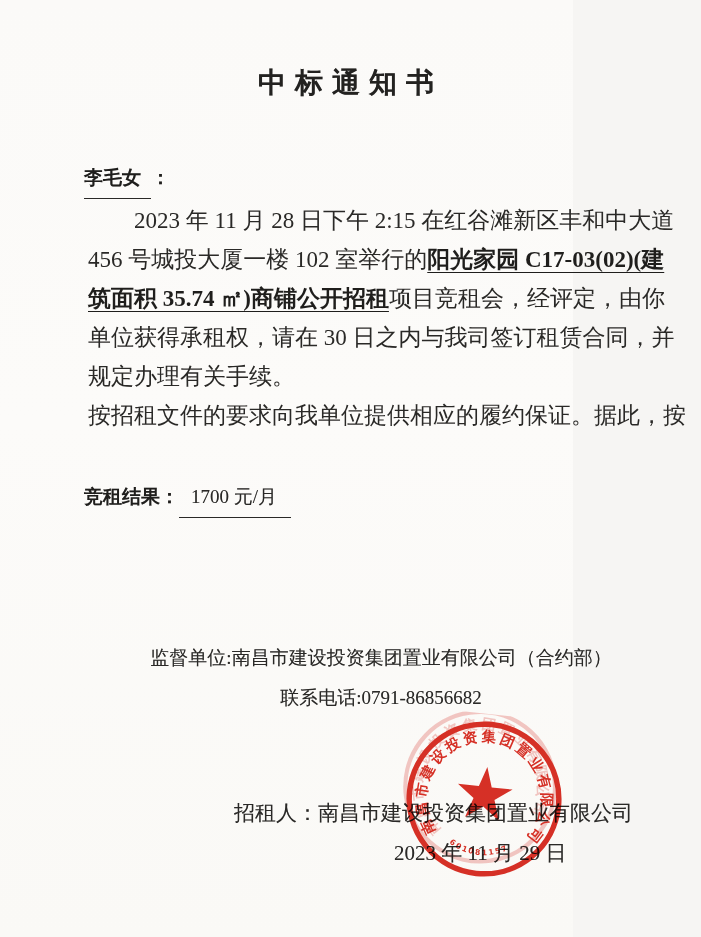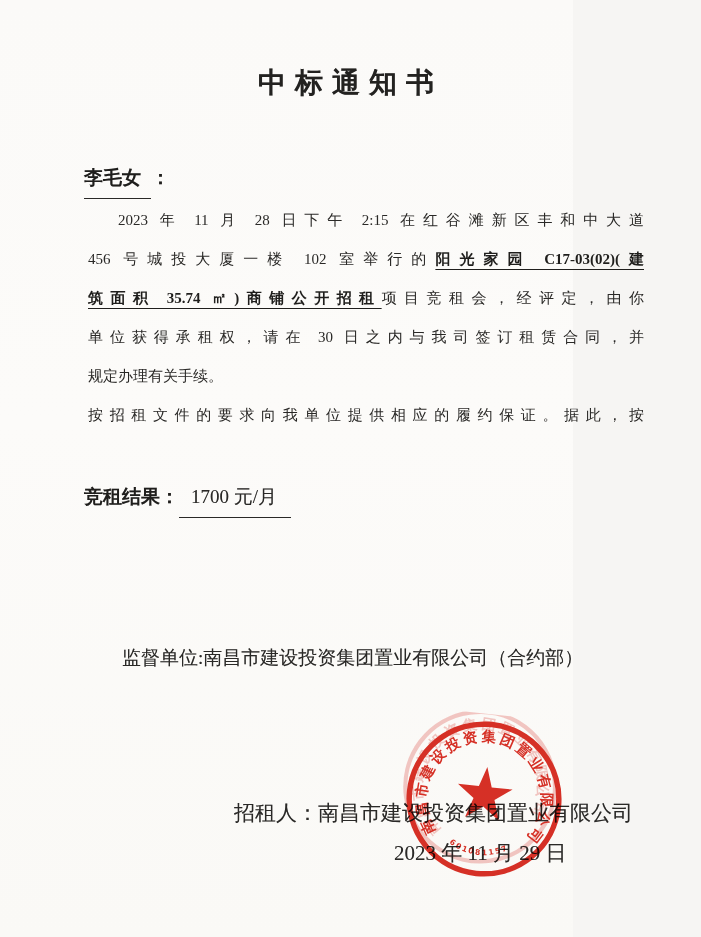--- a/index.html
+++ b/index.html
@@ -17,24 +17,24 @@
     position:absolute;top:64px;left:0;width:701px;
     text-align:center;font-size:28px;font-weight:700;
     letter-spacing:9px;color:#232220;
     text-shadow:0 0 .6px rgba(30,30,30,.45);
   }
   .line{
     position:absolute;left:84px;width:556px;
     font-size:19px;line-height:39px;white-space:nowrap;
     text-shadow:0 0 .5px rgba(40,40,40,.35);
   }
-  .wrapblock{position:absolute;left:88px;width:556px;font-size:15px;line-height:39px;}
+  .wrapblock{position:absolute;left:88px;width:556px;font-size:23px;line-height:39px;}
   .wrapblock .row{white-space:nowrap;text-align:justify;text-align-last:justify;height:39px;}
   .wrapblock .row.plain{text-align:left;text-align-last:left;}
-  .indent{text-indent:2em;}
+  .indent{text-indent:2em;text-align:center;}
   .b{font-weight:700;color:#1f1e1c;}
   .u{text-decoration:underline;text-underline-offset:5px;text-decoration-thickness:1.3px;}
   .name-u{
     display:inline-block;font-weight:700;color:#1f1e1c;
     border-bottom:1.6px solid #2a2927;padding:0 10px 1px 0;
   }
   .value-u{
     display:inline-block;border-bottom:1.5px solid #2a2927;
     padding:0 14px 1px 12px;
     text-align:right;
@@ -67,20 +67,21 @@
     <div class="row"><span class="u b">筑面积 35.74 ㎡)商铺公开招租</span><span>项目竞租会，经评定，由你</span></div>
     <div class="row"><span>单位获得承租权，请在 30 日之内与我司签订租赁合同，并</span></div>
     <div class="row plain"><span>规定办理有关手续。</span></div>
     <div class="row"><span>按招租文件的要求向我单位提供相应的履约保证。据此，按</span></div>
   </div>
 
   <div class="line" style="top:477px;"><span class="b">竞租结果：</span><span class="value-u">1700 元/月</span></div>
 
 
   <div class="line indent" style="top:638px;">监督单位:南昌市建设投资集团置业有限公司（合约部）</div>
+  <div class="line indent" style="top:678px;">联系电话:0791-86856682</div>
 
   <div class="sign" style="top:799px;left:234px;">招租人：南昌市建设投资集团置业有限公司</div>
   <div class="sign" style="top:839px;left:394px;">2023 年 11 月 29 日</div>
 
   <div class="stamp">
     <svg viewBox="0 0 200 200">
       <defs>
         <path id="arcTop" d="M 46.4,141.9 A 68 68 0 1 1 153.6,141.9"></path>
         <path id="arcBottom" d="M 62.1,154.1 A 66 66 0 0 0 137.9,154.1"></path>
       </defs>

